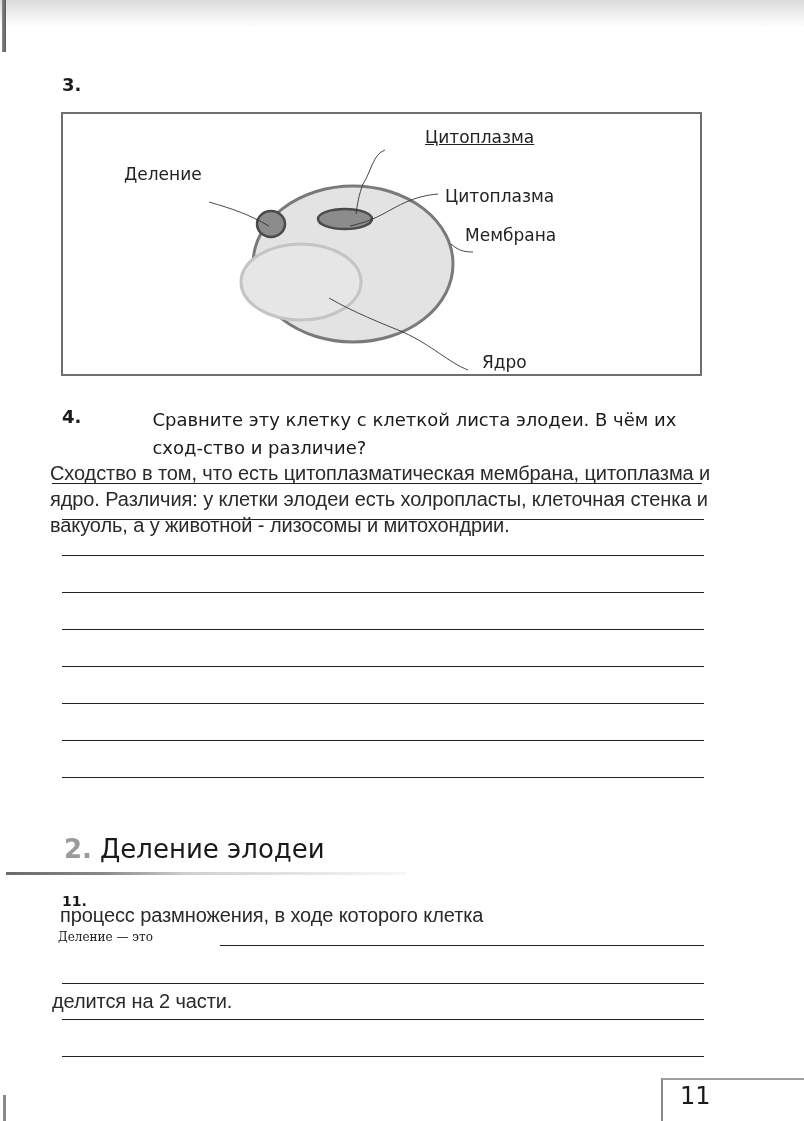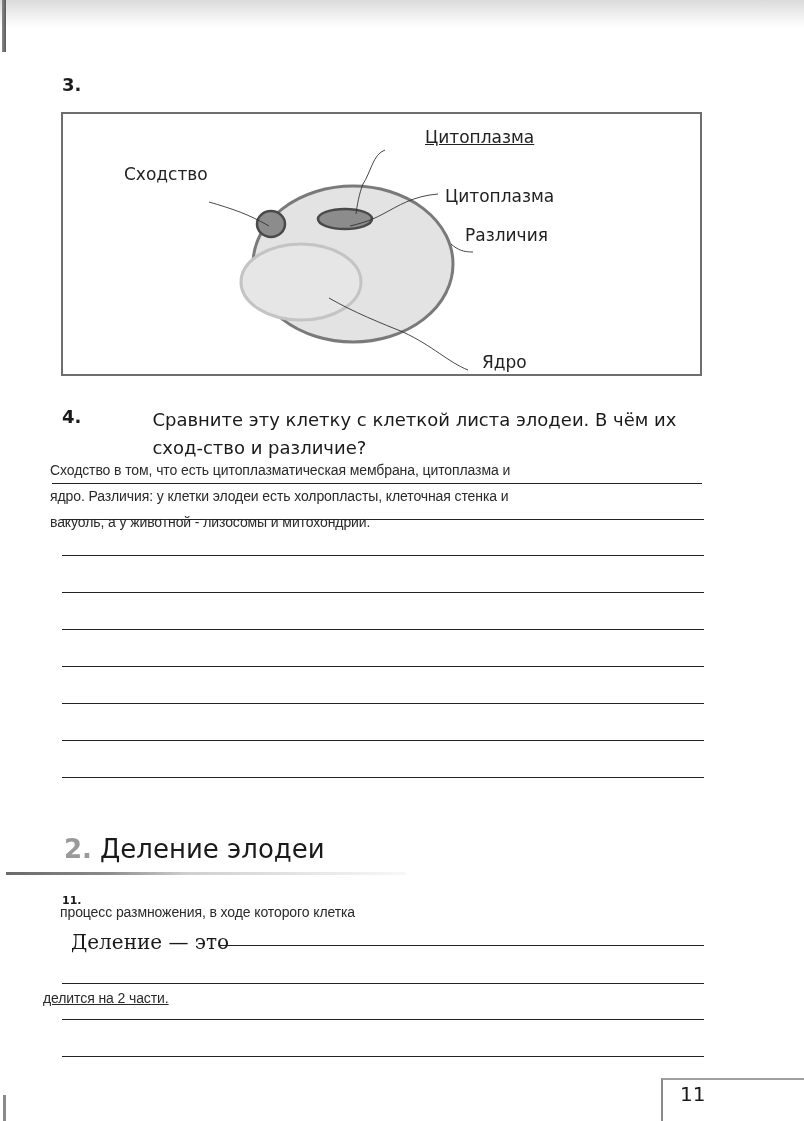--- a/index.html
+++ b/index.html
@@ -20,55 +20,55 @@
     position: absolute; left: 3px; top: 1095px; width: 3px; height: 26px; background: #8a8a8a;
   }
   .task-header {
     position: absolute; font-size: 18px; line-height: 22px; display: flex; align-items: baseline;
   }
   .task-num { font-weight: bold; display: inline-block; width: 50px; }
   .task-text { display: inline-block; }
   #task3 { left: 62px; top: 74px; }
   #task4 { left: 62px; top: 406px; width: 660px; align-items: flex-start; }
   #task4 .task-text { width: 600px; line-height: 28px; margin-left: 43px; }
-  #task11 { left: 62px; top: 890px; font-size: 11px; }
+  #task11 { left: 62px; top: 890px; font-size: 14px; }
 
   .drawing-box {
     position: absolute; left: 61px; top: 112px; width: 641px; height: 264px;
     border: 2px solid #6e6e6e; box-sizing: border-box;
   }
   .drawing-box svg { position: absolute; left: 0; top: 0; }
   .diagram-label { position: absolute; font-size: 17px; color: #222; white-space: nowrap; }
 
   .answer-line {
     position: absolute; left: 62px; width: 642px; height: 0; border-top: 1.5px solid #222;
   }
   .answer-text {
     position: absolute; left: 50px; font-family: "Liberation Sans", sans-serif;
-    font-size: 14px; color: #2a2a2a; white-space: nowrap; letter-spacing: -0.1px;
+    font-size: 20px; color: #2a2a2a; white-space: nowrap; letter-spacing: -0.1px;
   }
 
   .section-title {
     position: absolute; left: 64px; top: 832px; font-size: 26px; line-height: 34px;
     display: flex; align-items: baseline;
   }
   .section-num { color: #9a9a9a; font-weight: bold; margin-right: 8px; }
   .section-rule {
     position: absolute; left: 6px; top: 872px; width: 400px; height: 3px;
     background: linear-gradient(90deg, #6a6a6a 0%, #8a8a8a 25%, #cfcfcf 45%, rgba(230,230,230,0.3) 100%);
   }
   .definition-prefix {
-    position: absolute; left: 71px; top: 930px; font-family: "DejaVu Serif", serif; font-size: 20px;
+    position: absolute; left: 58px; top: 930px; font-family: "DejaVu Serif", serif; font-size: 12px;
   }
   .page-box {
     position: absolute; left: 661px; top: 1078px; width: 150px; height: 50px;
     border-left: 2px solid #8a8a8a; border-top: 2px solid #a0a0a0;
   }
   .page-num {
-    position: absolute; left: 680px; top: 1082px; font-size: 20px; color: #1a1a1a;
+    position: absolute; left: 680px; top: 1082px; font-size: 24px; color: #1a1a1a;
   }
 </style>
 </head>
 <body>
 
 <div class="top-smudge"></div>
 <div class="left-bar"></div>
 <div class="left-bar-bottom"></div>
 
 <div class="task-header" id="task3">
@@ -80,24 +80,24 @@
     <ellipse cx="290" cy="150" rx="100" ry="78" fill="#e3e3e3" stroke="#7a7a7a" stroke-width="3"></ellipse>
     <ellipse cx="238" cy="168" rx="60" ry="38" fill="#e6e6e6" stroke="#c4c4c4" stroke-width="3"></ellipse>
     <ellipse cx="208" cy="110" rx="14" ry="13" fill="#8c8c8c" stroke="#4a4a4a" stroke-width="2.5"></ellipse>
     <ellipse cx="282" cy="105" rx="27" ry="10" fill="#8c8c8c" stroke="#4a4a4a" stroke-width="2.5"></ellipse>
     <path d="M146 88 C170 95, 185 100, 206 112" fill="none" stroke="#333" stroke-width="0.9"></path>
     <path d="M322 36 C310 40, 308 58, 300 70 C296 80, 294 92, 293 100" fill="none" stroke="#333" stroke-width="0.9"></path>
     <path d="M375 80 C350 82, 335 92, 320 100 C305 108, 295 110, 287 112" fill="none" stroke="#333" stroke-width="0.9"></path>
     <path d="M388 130 C395 136, 400 138, 410 138" fill="none" stroke="#333" stroke-width="0.9"></path>
     <path d="M266 184 C290 198, 320 210, 340 218 C370 232, 385 248, 405 256" fill="none" stroke="#333" stroke-width="0.9"></path>
   </svg>
-  <div class="diagram-label" style="left:61px; top:50px;">Сходство</div>
+  <div class="diagram-label" style="left:61px; top:50px;">Деление</div>
   <div class="diagram-label" style="left:362px; top:13px;text-decoration:underline;">Цитоплазма</div>
   <div class="diagram-label" style="left:382px; top:72px;">Цитоплазма</div>
-  <div class="diagram-label" style="left:402px; top:111px;">Различия</div>
+  <div class="diagram-label" style="left:402px; top:111px;">Мембрана</div>
   <div class="diagram-label" style="left:419px; top:226px;margin-top:12px;">Ядро</div>
 </div>
 
 <div class="task-header" id="task4">
   <span class="task-num">4.</span>
   <span class="task-text">Сравните эту клетку с клеткой листа элодеи. В чём их сход-ство и различие?</span>
 </div>
 
 <div class="answer-text" style="top:462px;">Сходство в том, что есть цитоплазматическая мембрана, цитоплазма и</div>
 <div class="answer-line" style="top:483px; width:650px; left:52px;"></div>
@@ -119,18 +119,18 @@
 <div class="section-rule"></div>
 
 <div class="task-header" id="task11">
   <span class="task-num">11.</span>
 </div>
 
 <div class="definition-prefix">Деление — это</div>
 <div class="answer-line" style="top:945px; left:220px; width:484px;"></div>
 <div class="answer-text" style="top:904px; left:60px;">процесс размножения, в ходе которого клетка</div>
 <div class="answer-line" style="top:983px;"></div>
-<div class="answer-text" style="top:990px; left:43px;text-decoration:underline;">делится на 2 части.</div>
+<div class="answer-text" style="top:990px; left:52px;">делится на 2 части.</div>
 <div class="answer-line" style="top:1019px;"></div>
 <div class="answer-line" style="top:1056px;"></div>
 
 <div class="page-box"></div>
 <div class="page-num">11</div>
 
 </body></html>

